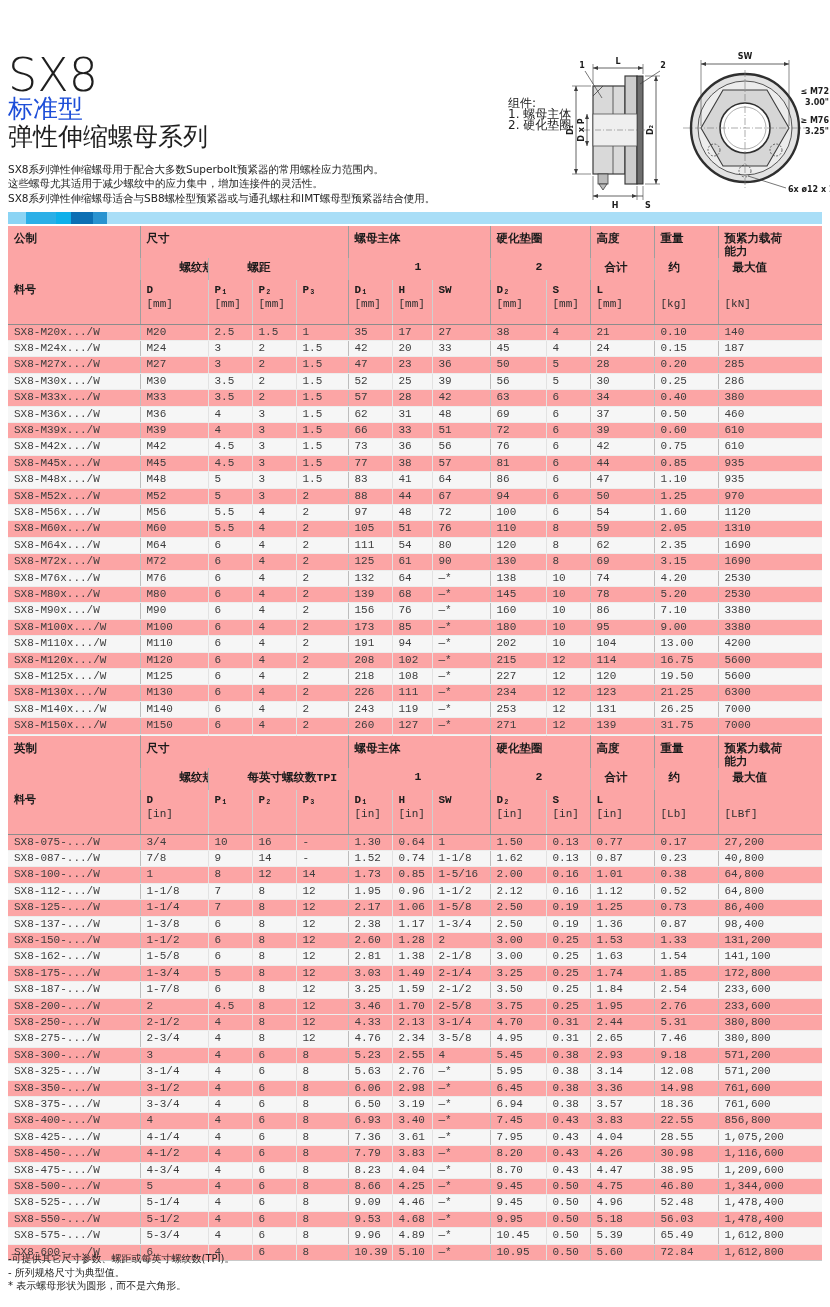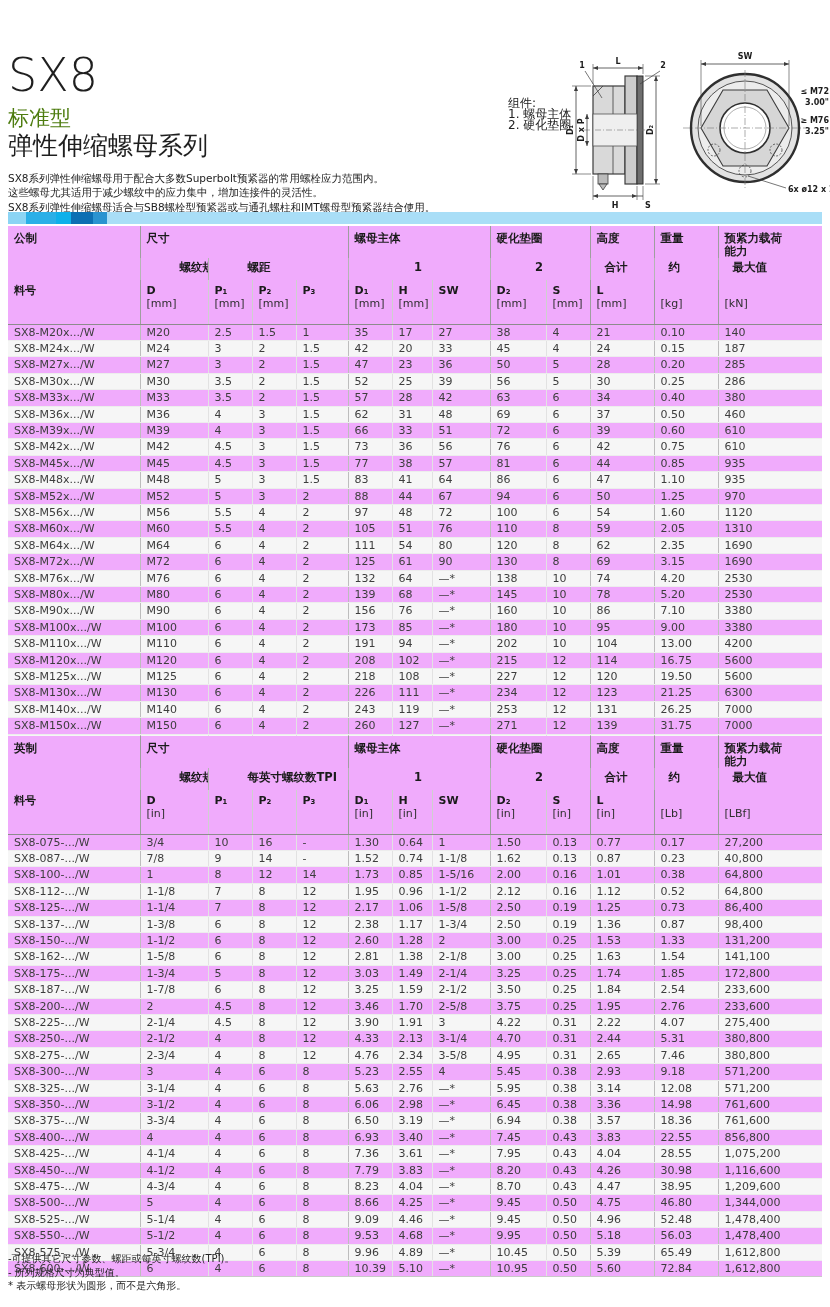--- a/index.html
+++ b/index.html
@@ -3,37 +3,37 @@
 <meta charset="utf-8">
 <style>
   * { margin:0; padding:0; box-sizing:border-box; }
   html,body { background:#fff; }
   .page { position:relative; width:830px; height:1307px; background:#ffffff;
           font-family:"DejaVu Sans","Liberation Sans",sans-serif; color:#333; overflow:hidden;border-radius:20px; }
 
   
   .hdr { position:absolute; left:8px; top:52px; width:480px; }
   .product-title { font-size:46px; font-weight:300; line-height:46px; color:#1f1f1f; }
-  .type-line   { font-size:21px; font-weight:400; margin-top:9px; line-height:22px; color:#4d7c0f; }
+  .type-line   { font-size:25px; font-weight:400; line-height:22px; color:#1d4ed8; }
   .series-line { font-size:25px; font-weight:400; margin-top:3px; line-height:27px; color:#1f1f1f; }
   .desc { margin-top:12px; font-size:10.5px; line-height:14.3px; color:#222; }
 
   
   .diagram { position:absolute; left:498px; top:28px; width:332px; height:184px; }
   .legend { position:absolute; left:10px; top:70px; font-size:12px; line-height:11px; color:#222; }
   svg text { font-family:"DejaVu Sans","Liberation Sans",sans-serif; fill:#1d1d1d; }
   .dim { font-size:8px; font-weight:bold; }
   .note { font-size:8px; font-weight:bold; }
   .draw { stroke:#3c3c3c; fill:none; }
 
   
   .accent-bar { position:absolute; left:8px; top:212px; width:814px; height:12px; font-size:0; }
 
   
-  table { border-collapse:collapse; table-layout:fixed; background:#f0abfc; }
+  table { border-collapse:collapse; table-layout:fixed; background:#fca5a5;font-family:Liberation Mono, monospace; }
   .metric-table   { position:absolute; left:8px; top:226px; width:814px; }
   .imperial-table { position:absolute; left:8px; top:736px; width:814px; }
   th, td { text-align:left; padding:0 2px 0 6px; overflow:hidden; white-space:nowrap; }
   thead th { font-weight:bold; vertical-align:top; color:#1b1b1b; }
   tr.grow th { font-size:11.5px; height:28px; padding-top:6px; white-space:pre-line; line-height:13px; }
   tr.srow th { font-size:11.5px; height:22px; padding-top:2px; }
   tr.crow th { font-size:11px; height:44px; padding-top:4px; border-bottom:1.5px solid #8c8c8c; }
   .cname { font-weight:bold; line-height:13px; min-height:13px; }
   .cunit { font-weight:normal; line-height:14px; color:#2e2e2e; }
   td { font-size:11px; height:15.6px; line-height:15.4px; color:#3d3d3d; border-bottom:1px solid #ededed; }
@@ -897,35 +897,20 @@
           <td class="bcs">12</td>
           <td class="bgs">3.46</td>
           <td class="bcs">1.70</td>
           <td class="bcs">2-5/8</td>
           <td class="bgs">3.75</td>
           <td class="bcs">0.25</td>
           <td class="bgs">1.95</td>
           <td class="bgs">2.76</td>
           <td class="bgs">233,600</td>
         </tr>
-        <tr class="alt">
-          <td>SX8-225-.../W</td>
-          <td class="bgs">2-1/4</td>
-          <td class="bcs">4.5</td>
-          <td class="bcs">8</td>
-          <td class="bcs">12</td>
-          <td class="bgs">3.90</td>
-          <td class="bcs">1.91</td>
-          <td class="bcs">3</td>
-          <td class="bgs">4.22</td>
-          <td class="bcs">0.31</td>
-          <td class="bgs">2.22</td>
-          <td class="bgs">4.07</td>
-          <td class="bgs">275,400</td>
-        </tr>
         <tr>
           <td>SX8-250-.../W</td>
           <td class="bgs">2-1/2</td>
           <td class="bcs">4</td>
           <td class="bcs">8</td>
           <td class="bcs">12</td>
           <td class="bgs">4.33</td>
           <td class="bcs">2.13</td>
           <td class="bcs">3-1/4</td>
           <td class="bgs">4.70</td>

